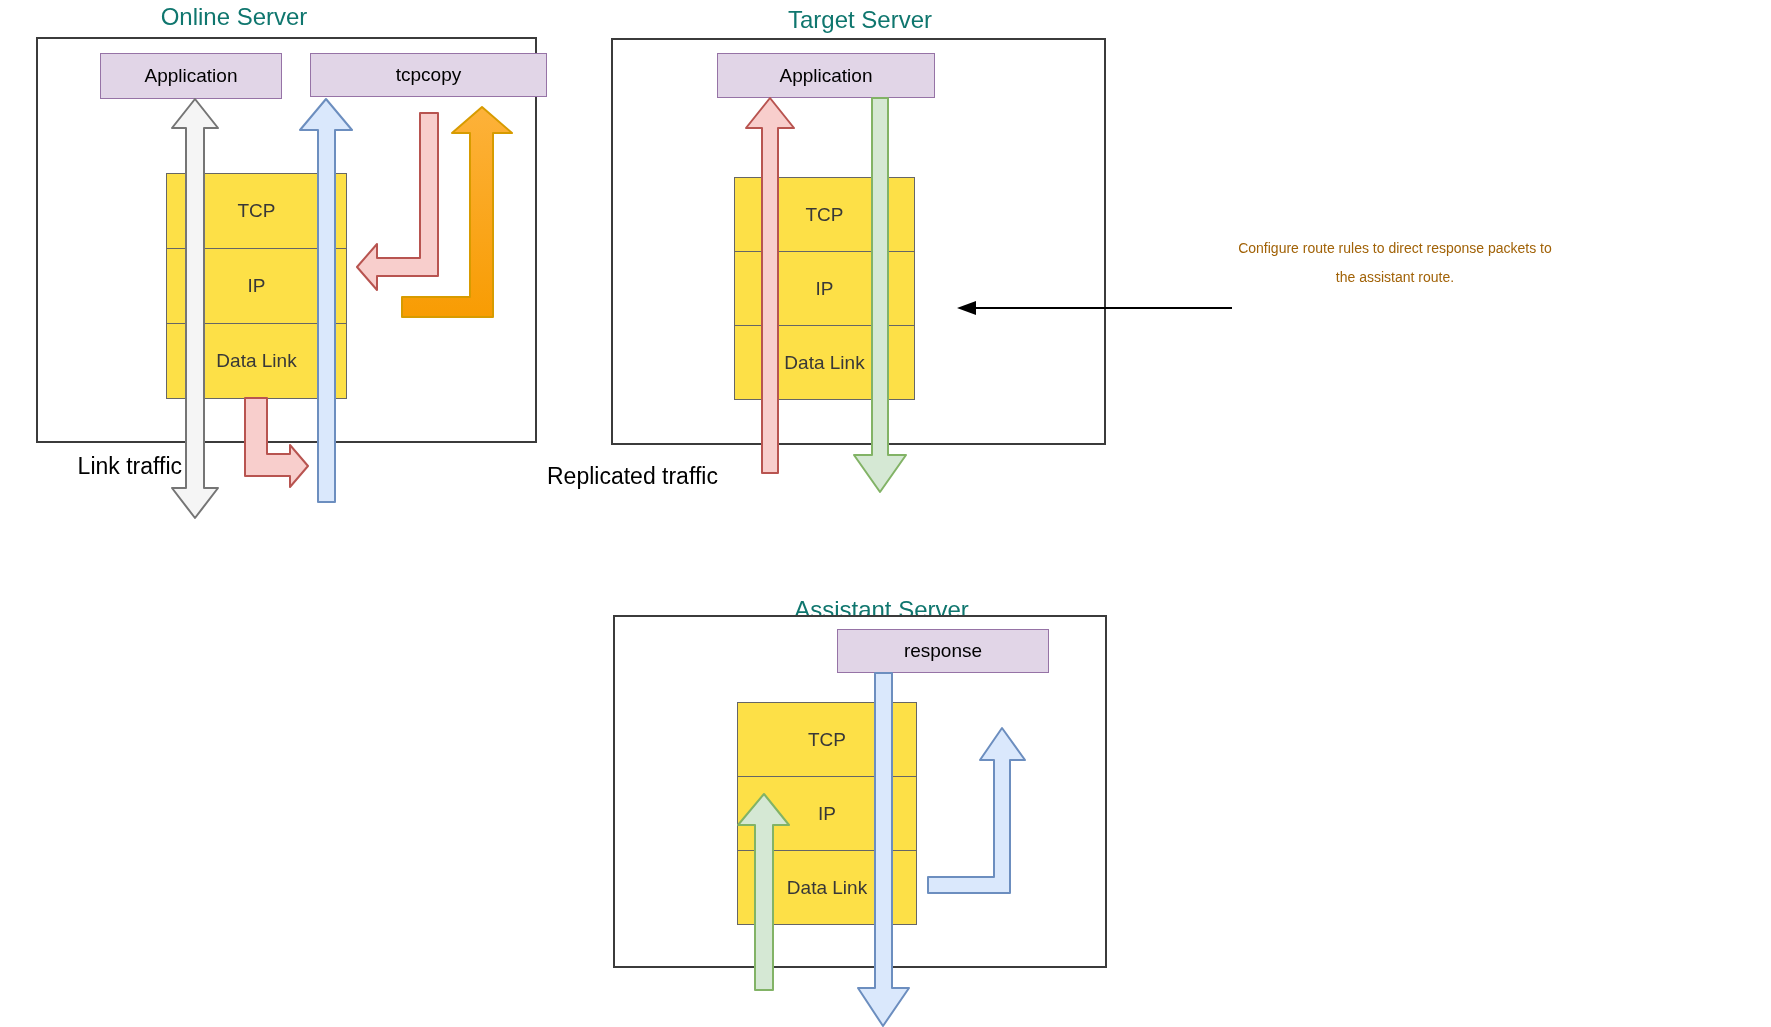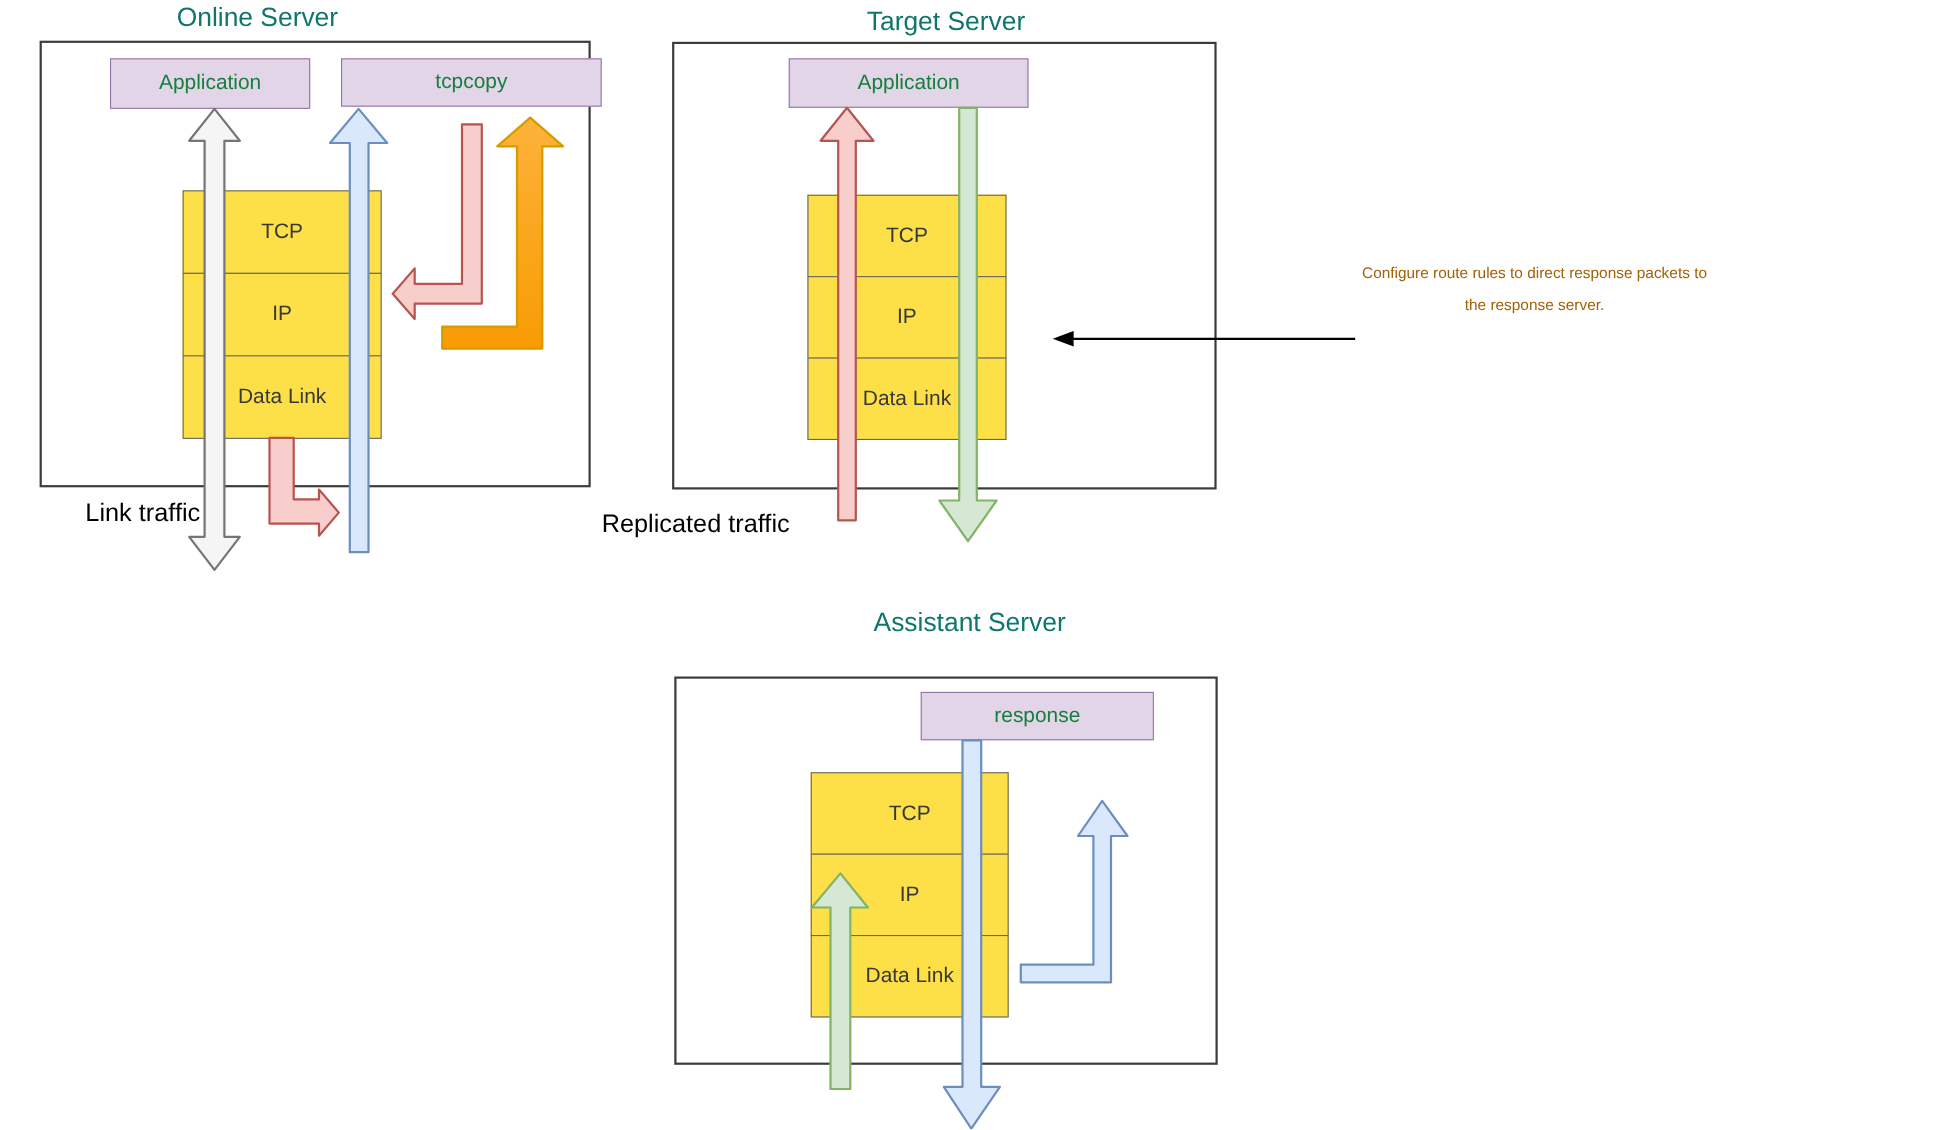--- a/index.html
+++ b/index.html
@@ -11,21 +11,21 @@
   .server-title{
     position:absolute;font-size:24px;line-height:26px;text-align:center;color:#0f766e;
     white-space:nowrap;
   }
   .server-box{
     position:absolute;border:2px solid #3b3b3b;background:#ffffff;box-sizing:border-box;
   }
   .pill{
     position:absolute;background:#e1d5e7;border:1.5px solid #9673a6;box-sizing:border-box;
     display:flex;align-items:center;justify-content:center;
-    font-size:19px;color:#15803d;
+    font-size:19px;color:#000000;
   }
   .row{
     position:absolute;background:#fde047;border:1px solid #666;box-sizing:border-box;
     display:flex;align-items:center;justify-content:center;
     font-size:19px;color:#383838;
   }
   .traffic-label{
     position:absolute;font-size:23px;color:#000;white-space:nowrap;
   }
   .annotation{
@@ -59,30 +59,30 @@
   <div class="traffic-label" style="left:40px;top:453px;width:142px;text-align:right;">Link traffic</div>
 
   <div class="server-title" style="left:783px;top:7px;width:154px;">Target Server</div>
   <div class="server-box" style="left:611px;top:38px;width:495px;height:407px;"></div>
   <div class="pill" style="left:717px;top:53px;width:218px;height:45px;">Application</div>
   <div class="row" style="left:734px;top:177px;width:181px;height:75px;">TCP</div>
   <div class="row" style="left:734px;top:251px;width:181px;height:75px;">IP</div>
   <div class="row" style="left:734px;top:325px;width:181px;height:75px;">Data Link</div>
   <div class="traffic-label" style="left:547px;top:463px;">Replicated traffic</div>
 
-  <div class="server-title" style="left:783px;top:554px;width:197px;text-align:center;">Assistant Server</div>
+  <div class="server-title" style="left:783px;top:597px;width:197px;text-align:center;">Assistant Server</div>
   <div class="server-box" style="left:613px;top:615px;width:494px;height:353px;"></div>
   <div class="pill" style="left:837px;top:629px;width:212px;height:44px;">response</div>
   <div class="row" style="left:737px;top:702px;width:180px;height:75px;">TCP</div>
   <div class="row" style="left:737px;top:776px;width:180px;height:75px;">IP</div>
   <div class="row" style="left:737px;top:850px;width:180px;height:75px;">Data Link</div>
 
   <div class="annotation" style="left:1135px;top:234px;width:520px;">
     <span>Configure route rules to direct response packets to</span><br>
-    <span>the response server.</span>
+    <span>the assistant route.</span>
   </div>
 
   <svg class="overlay" viewBox="0 0 1771 1027">
     <defs>
       <linearGradient id="orangeGrad" x1="0" y1="0" x2="0" y2="1">
         <stop offset="0" stop-color="#fdb23a"></stop>
         <stop offset="1" stop-color="#f89c03"></stop>
       </linearGradient>
     </defs>
 

